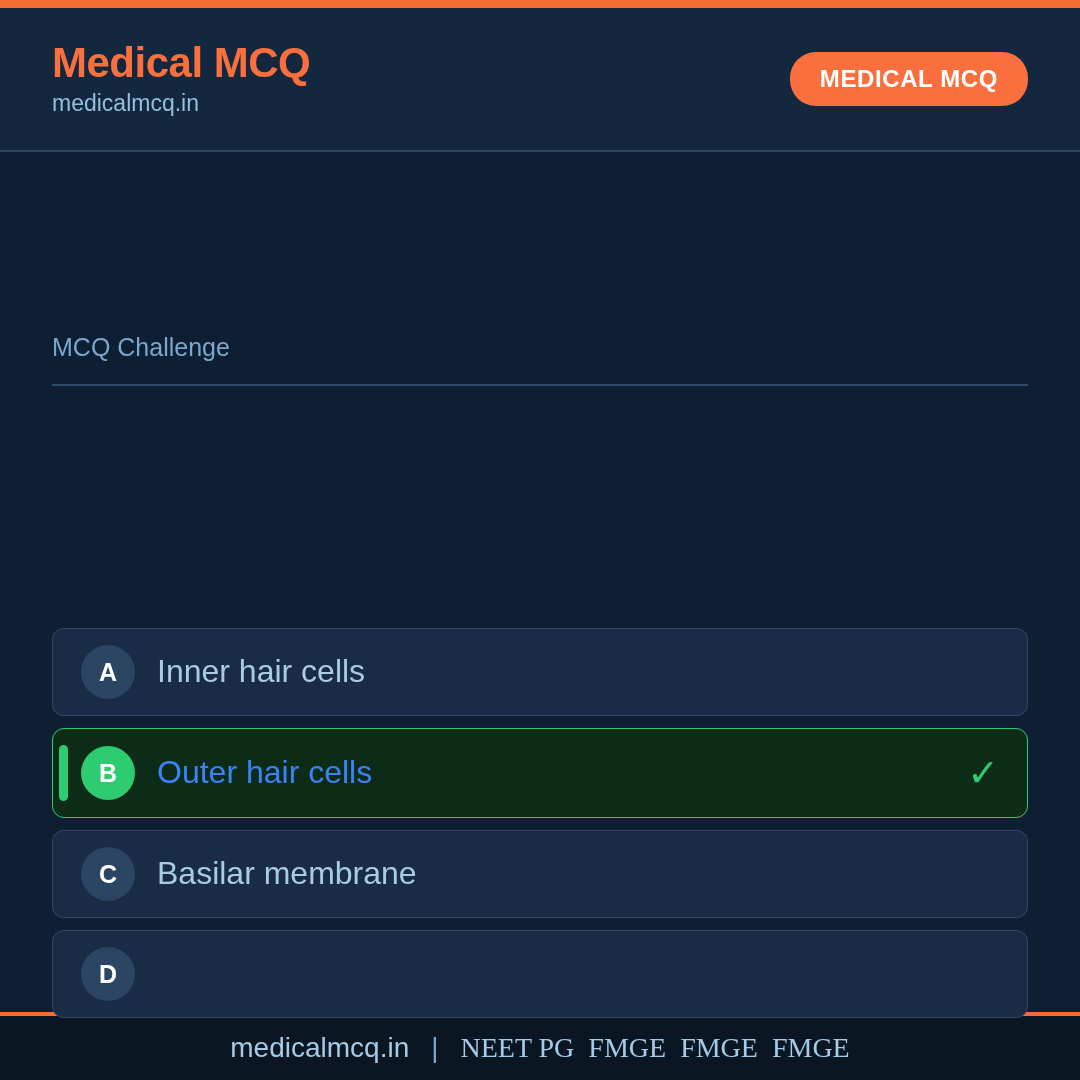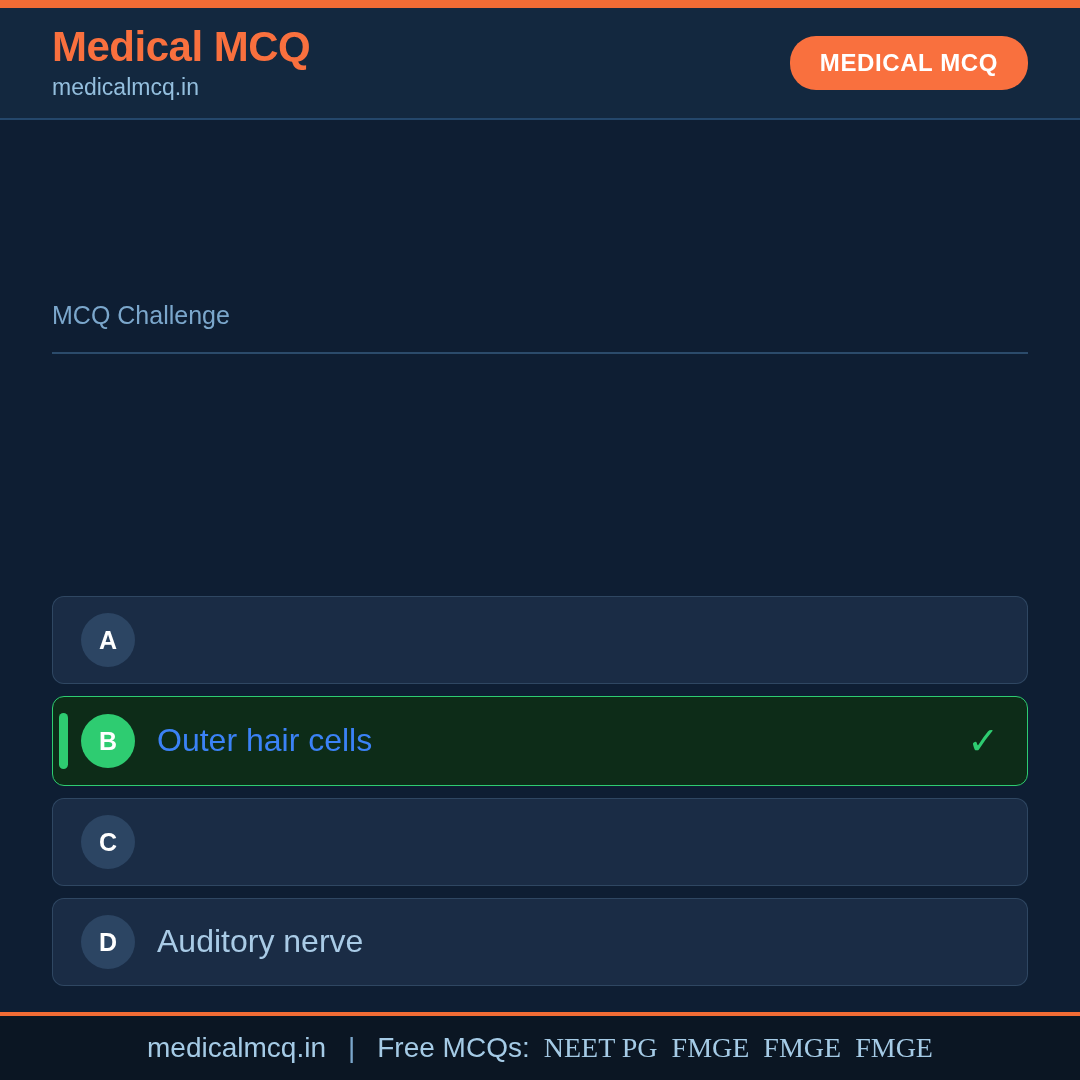--- a/index.html
+++ b/index.html
@@ -26,21 +26,21 @@
   .top-accent {
     height: 8px;
     width: 100%;
     background: #f26c35;
     flex: 0 0 auto;
   }
 
   
   .header {
     flex: 0 0 auto;
-    height: 112px;
+    height: 144px;
     background: #13283f;
     border-bottom: 2px solid #24476b;
     box-sizing: border-box;
     display: flex;
     align-items: center;
     justify-content: space-between;
     padding: 0 52px;
   }
   .brand {
     display: flex;
@@ -235,52 +235,52 @@
     <div class="question-block">
       <div class="eyebrow">MCQ Challenge</div>
       <div class="divider"></div>
     </div>
 
     <div class="options">
 
       <div class="option">
 
         <div class="opt-badge">A</div>
+        <div class="opt-text">Inner hair cells</div>
 
       </div>
 
       <div class="option correct">
         <div class="accent-bar"></div>
         <div class="opt-badge">B</div>
         <div class="opt-text">Outer hair cells</div>
         <div class="opt-check">✓</div>
       </div>
 
       <div class="option">
 
         <div class="opt-badge">C</div>
+        <div class="opt-text">Basilar membrane</div>
 
       </div>
 
       <div class="option">
 
         <div class="opt-badge">D</div>
-        <div class="opt-text">Auditory nerve</div>
 
       </div>
 
     </div>
 
   </div>
 
   <div class="footer">
     <div class="footer-inner">
       <span class="footer-site">medicalmcq.in</span>
       <span class="footer-sep">|</span>
-      <span class="footer-label">Free MCQs:</span>
       <span class="footer-exam">NEET PG</span>
       <span class="footer-exam">FMGE</span>
       <span class="footer-exam">FMGE</span>
       <span class="footer-exam">FMGE</span>
     </div>
   </div>
 
 </div>
 
 </body></html>

